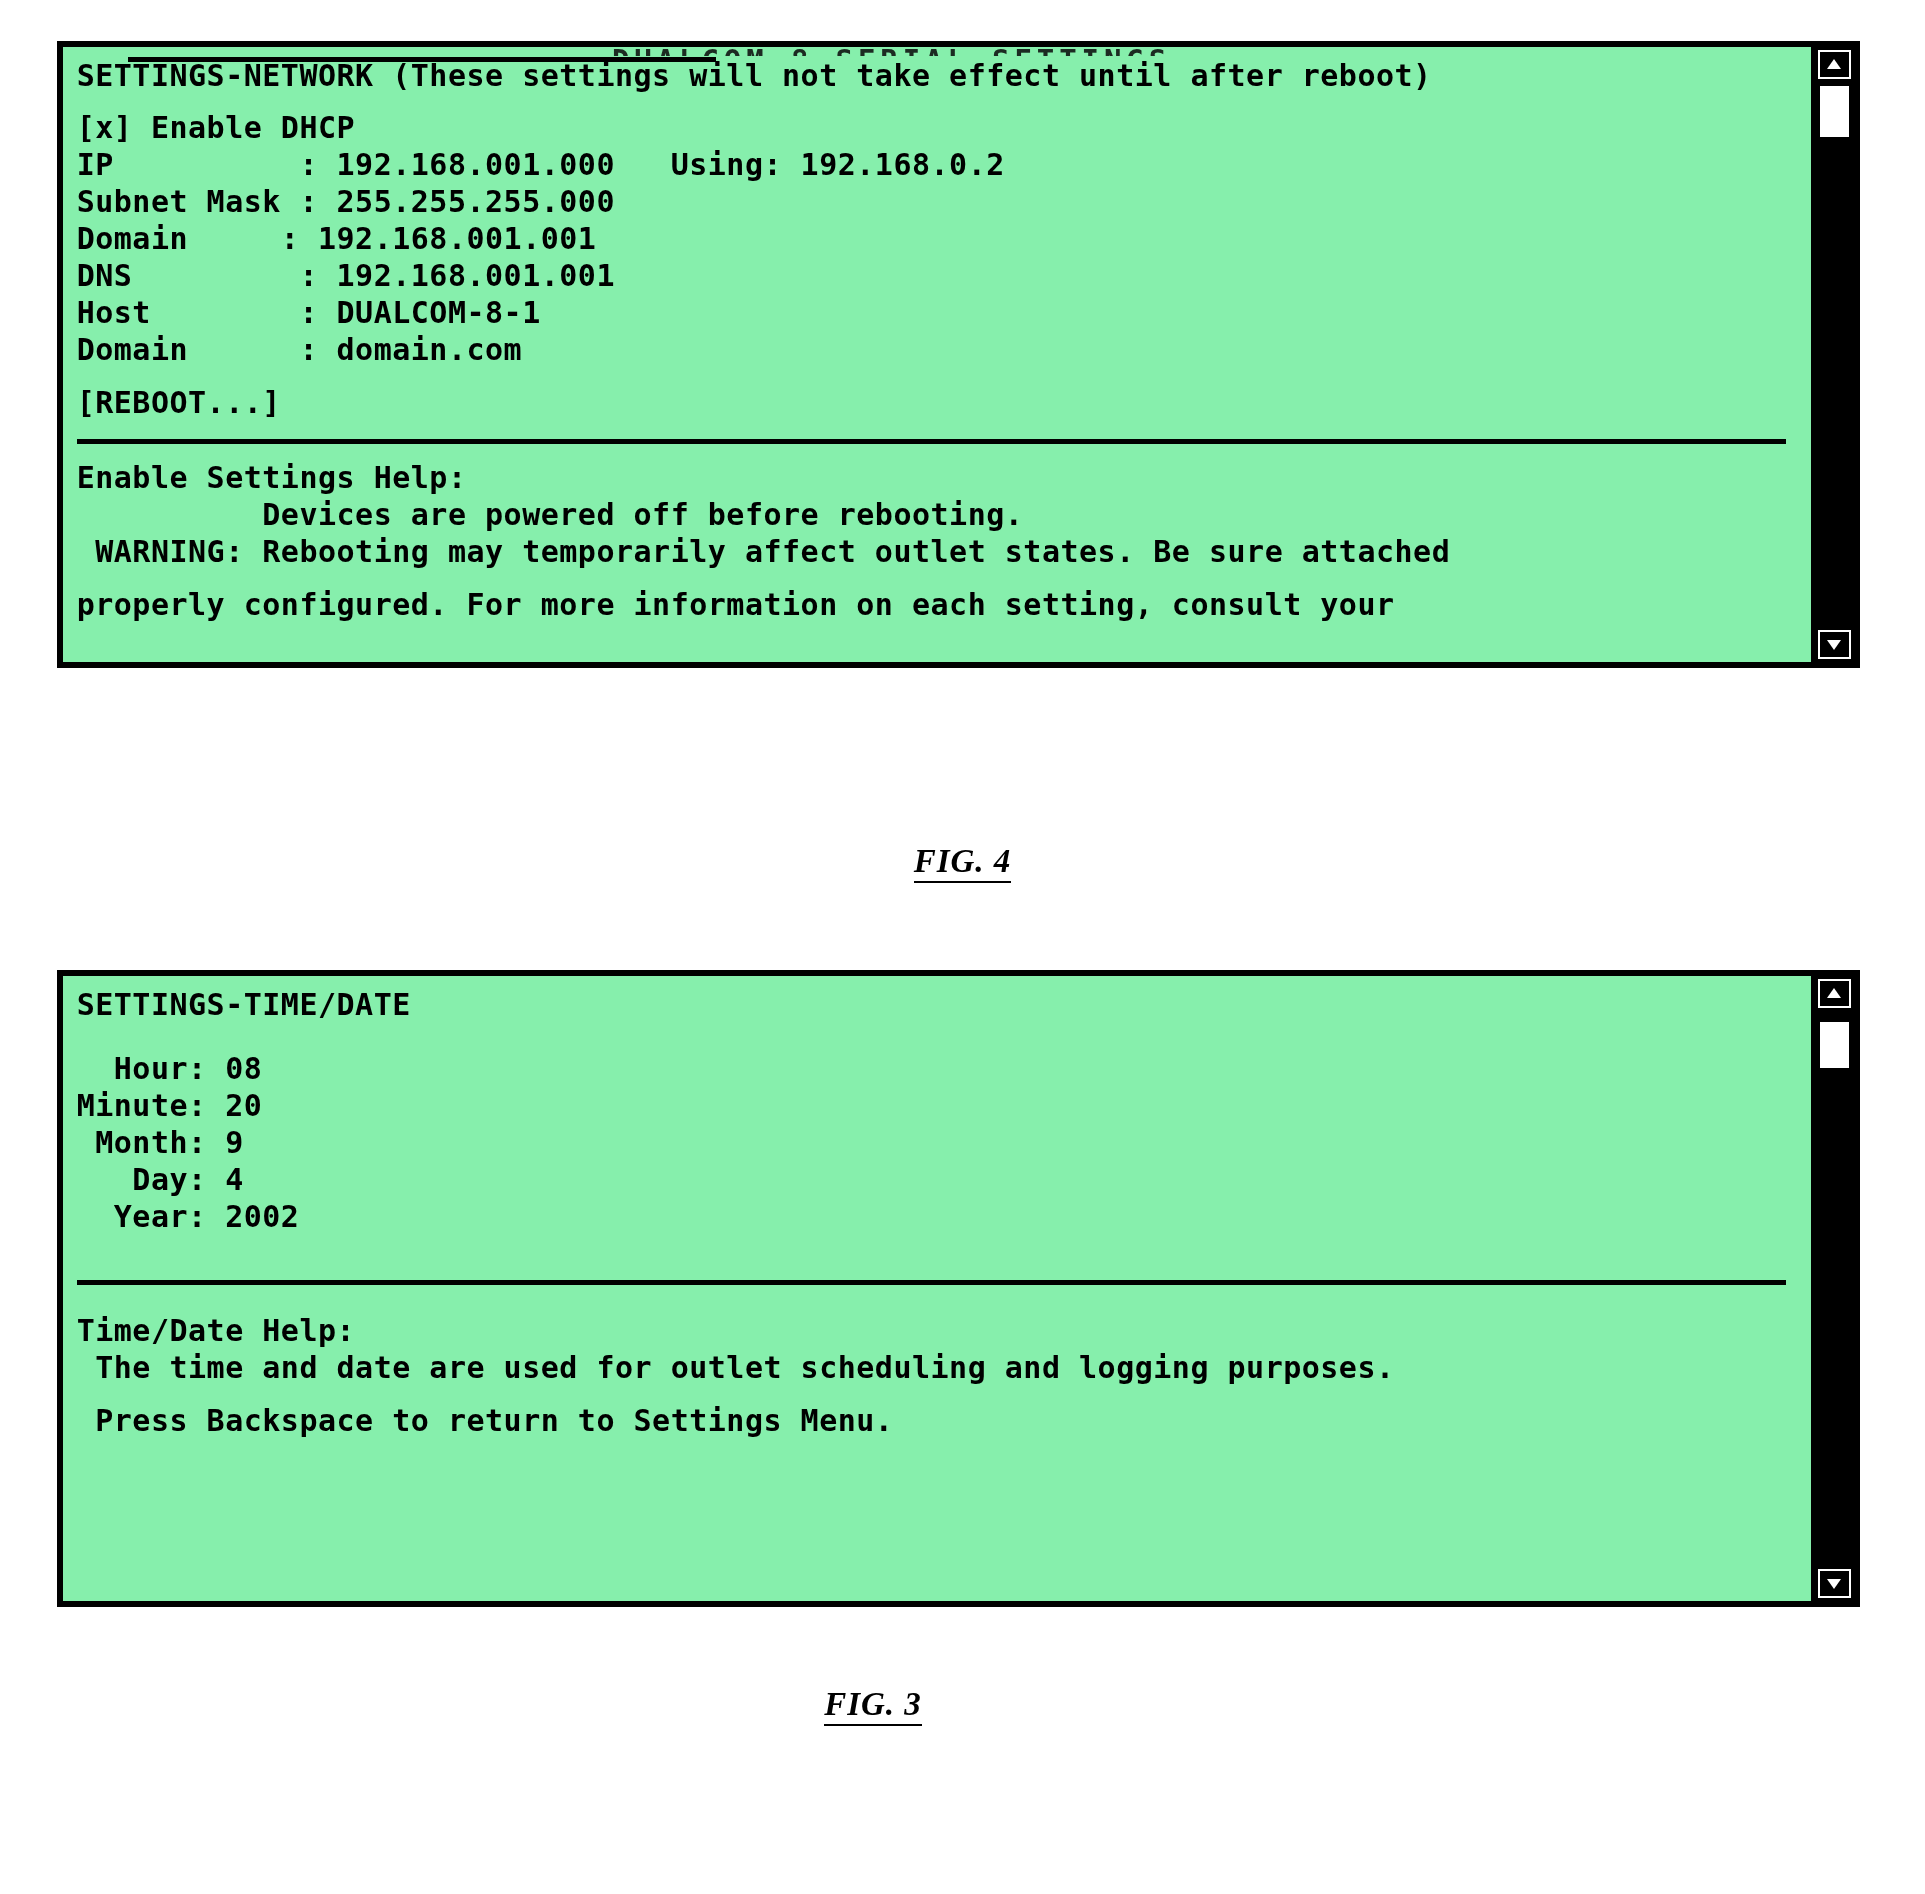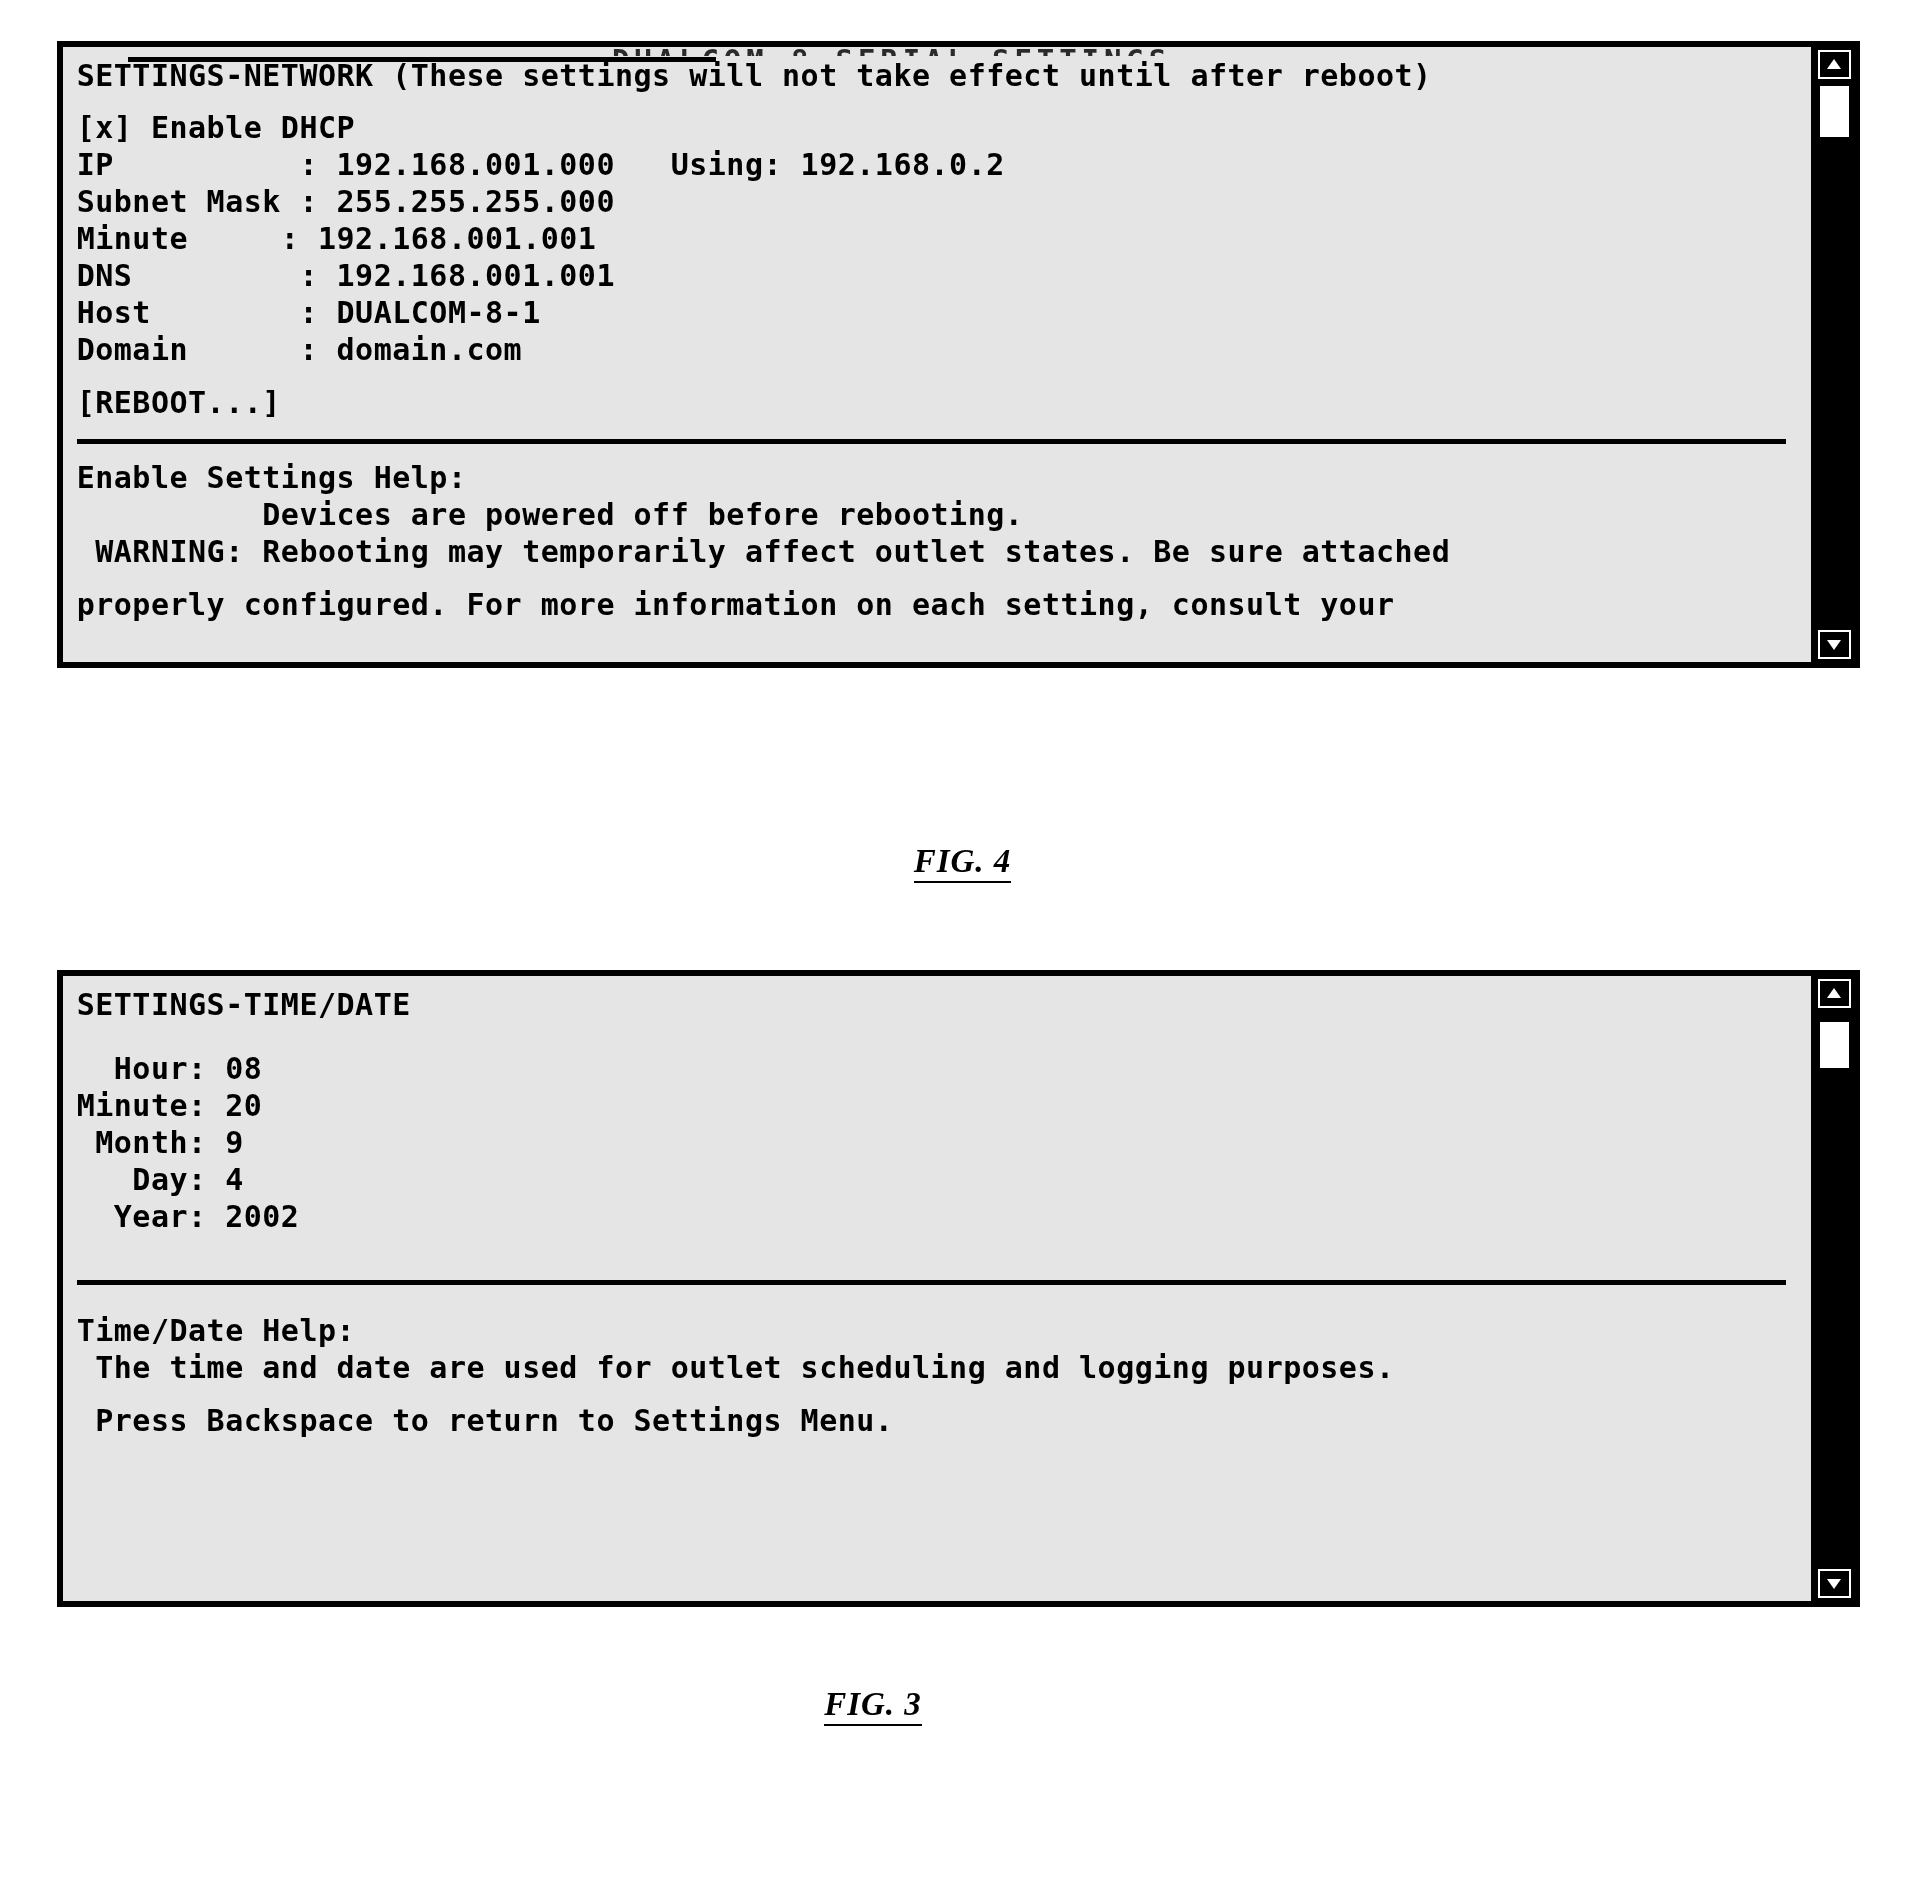--- a/index.html
+++ b/index.html
@@ -33,21 +33,21 @@
     color: #000;
   }
   .fig-caption span {
     border-bottom: 2.9px solid #000;
     padding-bottom: 2px;
   }
 
   
   .term-window {
     position: absolute;
-    background: #e5e5e5;
+    background: #86efac;
     border: 6.9px solid #000000;
     box-sizing: border-box;
     display: flex;
     flex-direction: row;
     align-items: stretch;
   }
   .term-body {
     flex: 1 1 auto;
     position: relative;
     padding: 9.8px 0 0 13.7px;
@@ -166,21 +166,21 @@
       <div class="bleed-rule"></div>
       <div class="bleed-text">DUALCOM-8 SERIAL SETTINGS</div>
 
       <div class="tline">SETTINGS-NETWORK (These settings will not take effect until after reboot)</div>
 
       <div class="spacer-sm"></div>
 
       <div class="tline">[x] Enable DHCP</div>
       <div class="tline field-row">IP          : 192.168.001.000   Using: 192.168.0.2</div>
       <div class="tline field-row">Subnet Mask : 255.255.255.000</div>
-      <div class="tline field-row">Minute     : 192.168.001.001</div>
+      <div class="tline field-row">Domain     : 192.168.001.001</div>
       <div class="tline field-row">DNS         : 192.168.001.001</div>
       <div class="tline field-row">Host        : DUALCOM-8-1</div>
       <div class="tline field-row">Domain      : domain.com</div>
 
       <div class="spacer-sm"></div>
 
       <div class="tline">[REBOOT...]</div>
 
       <div class="term-divider"></div>
 

